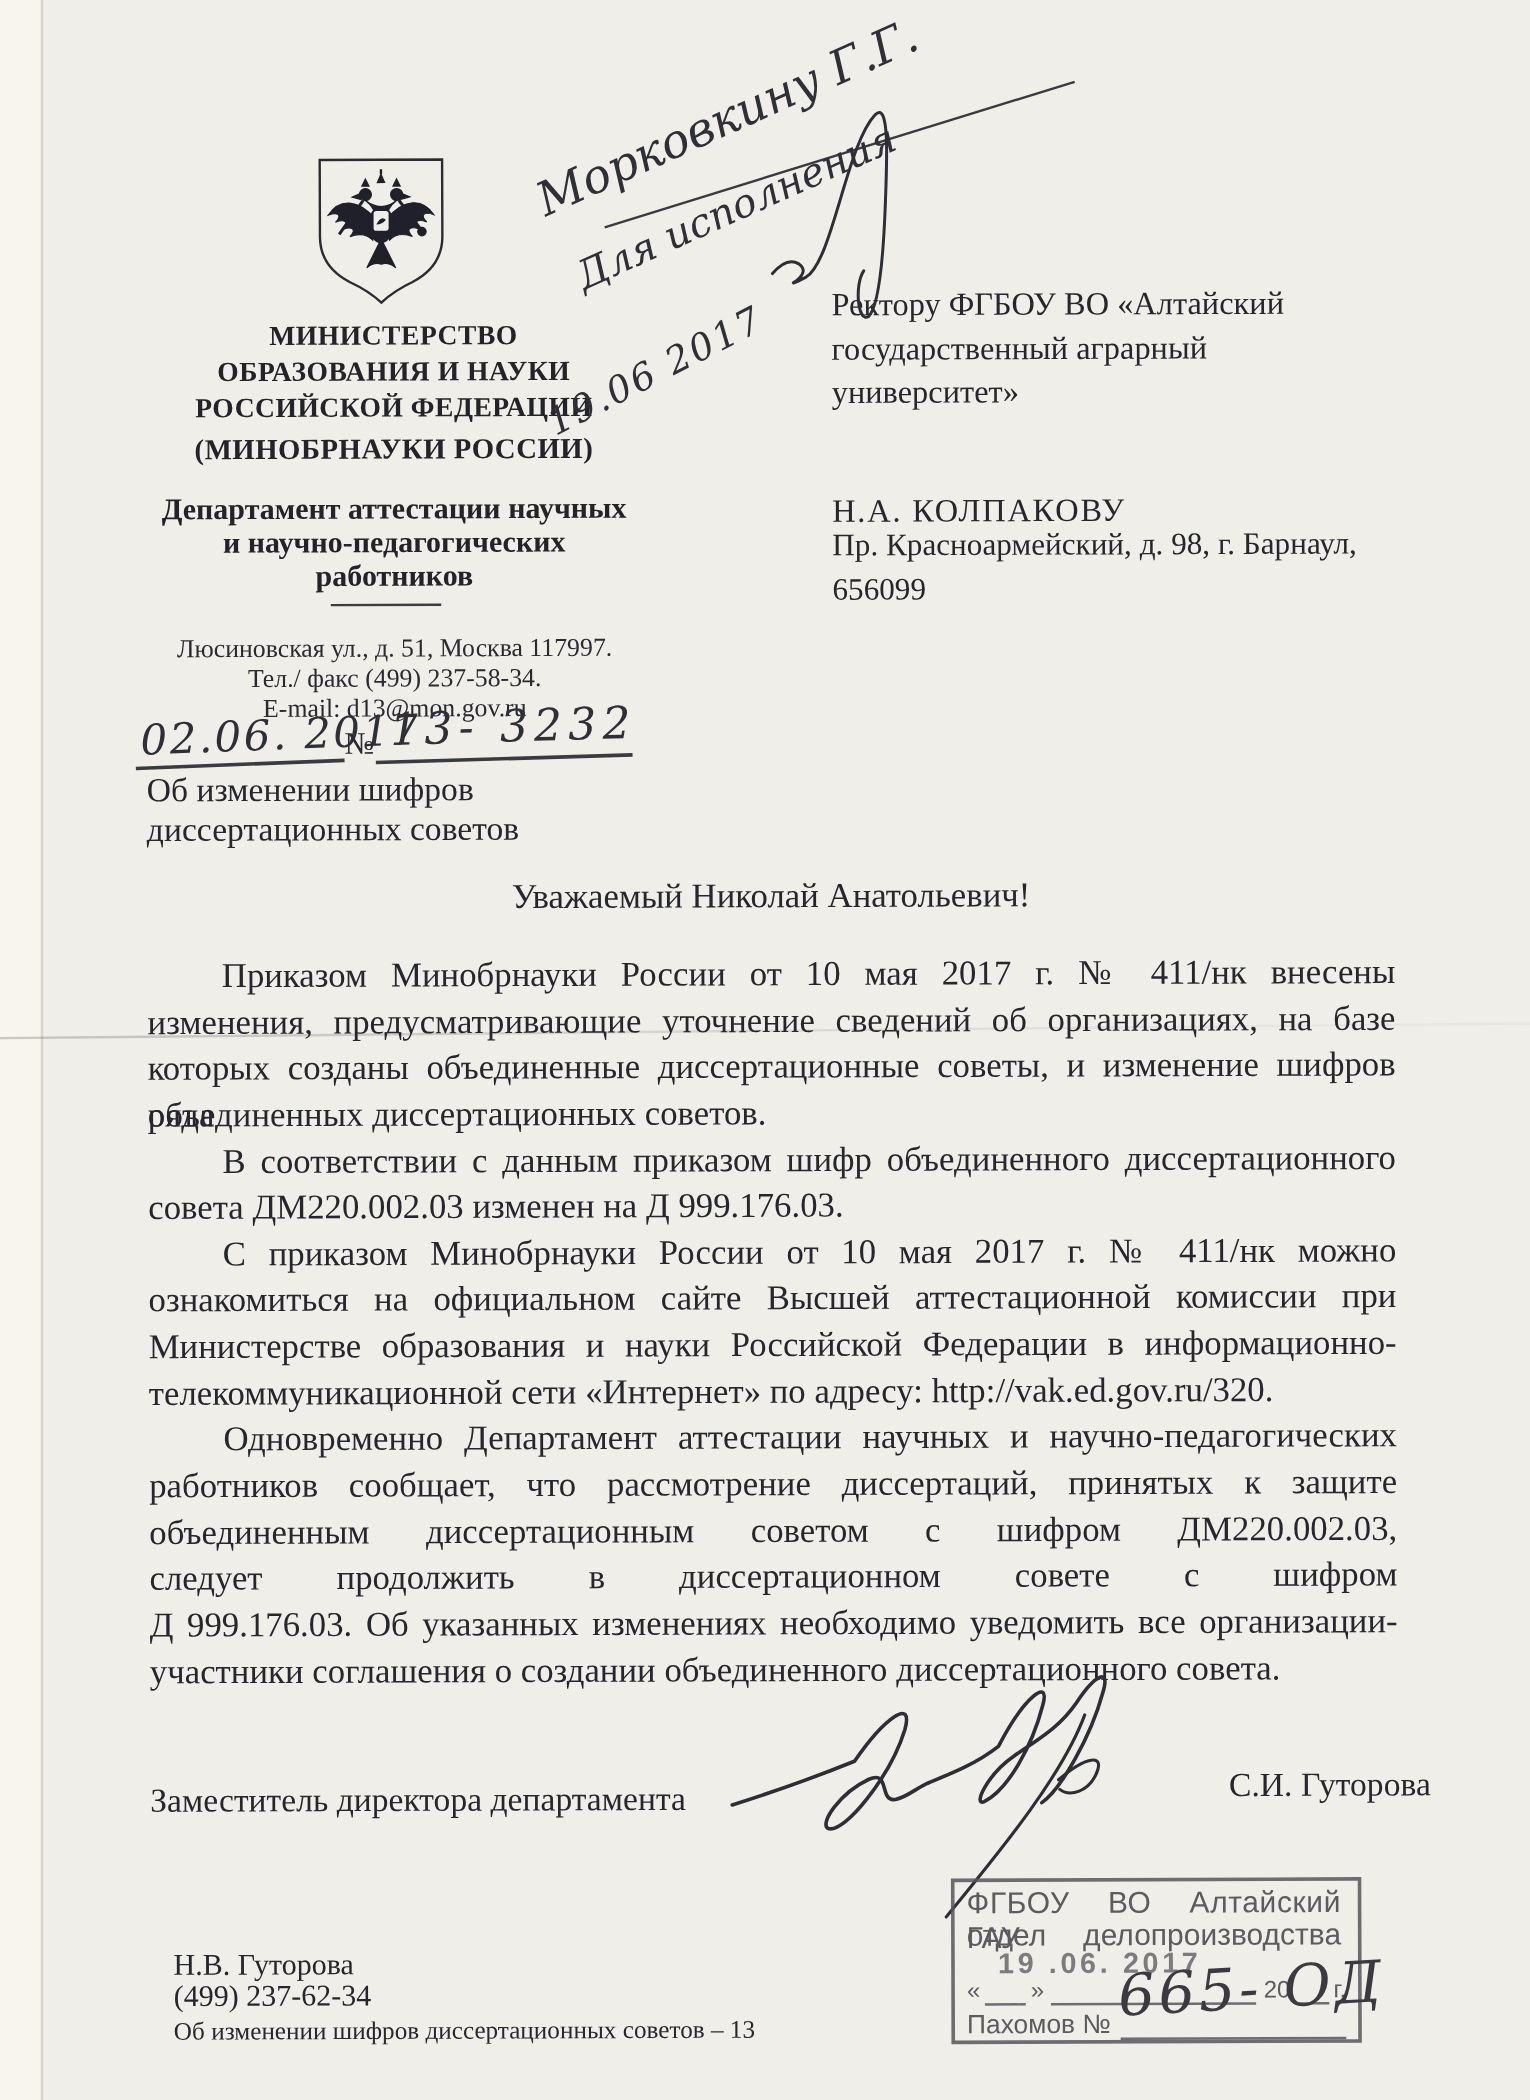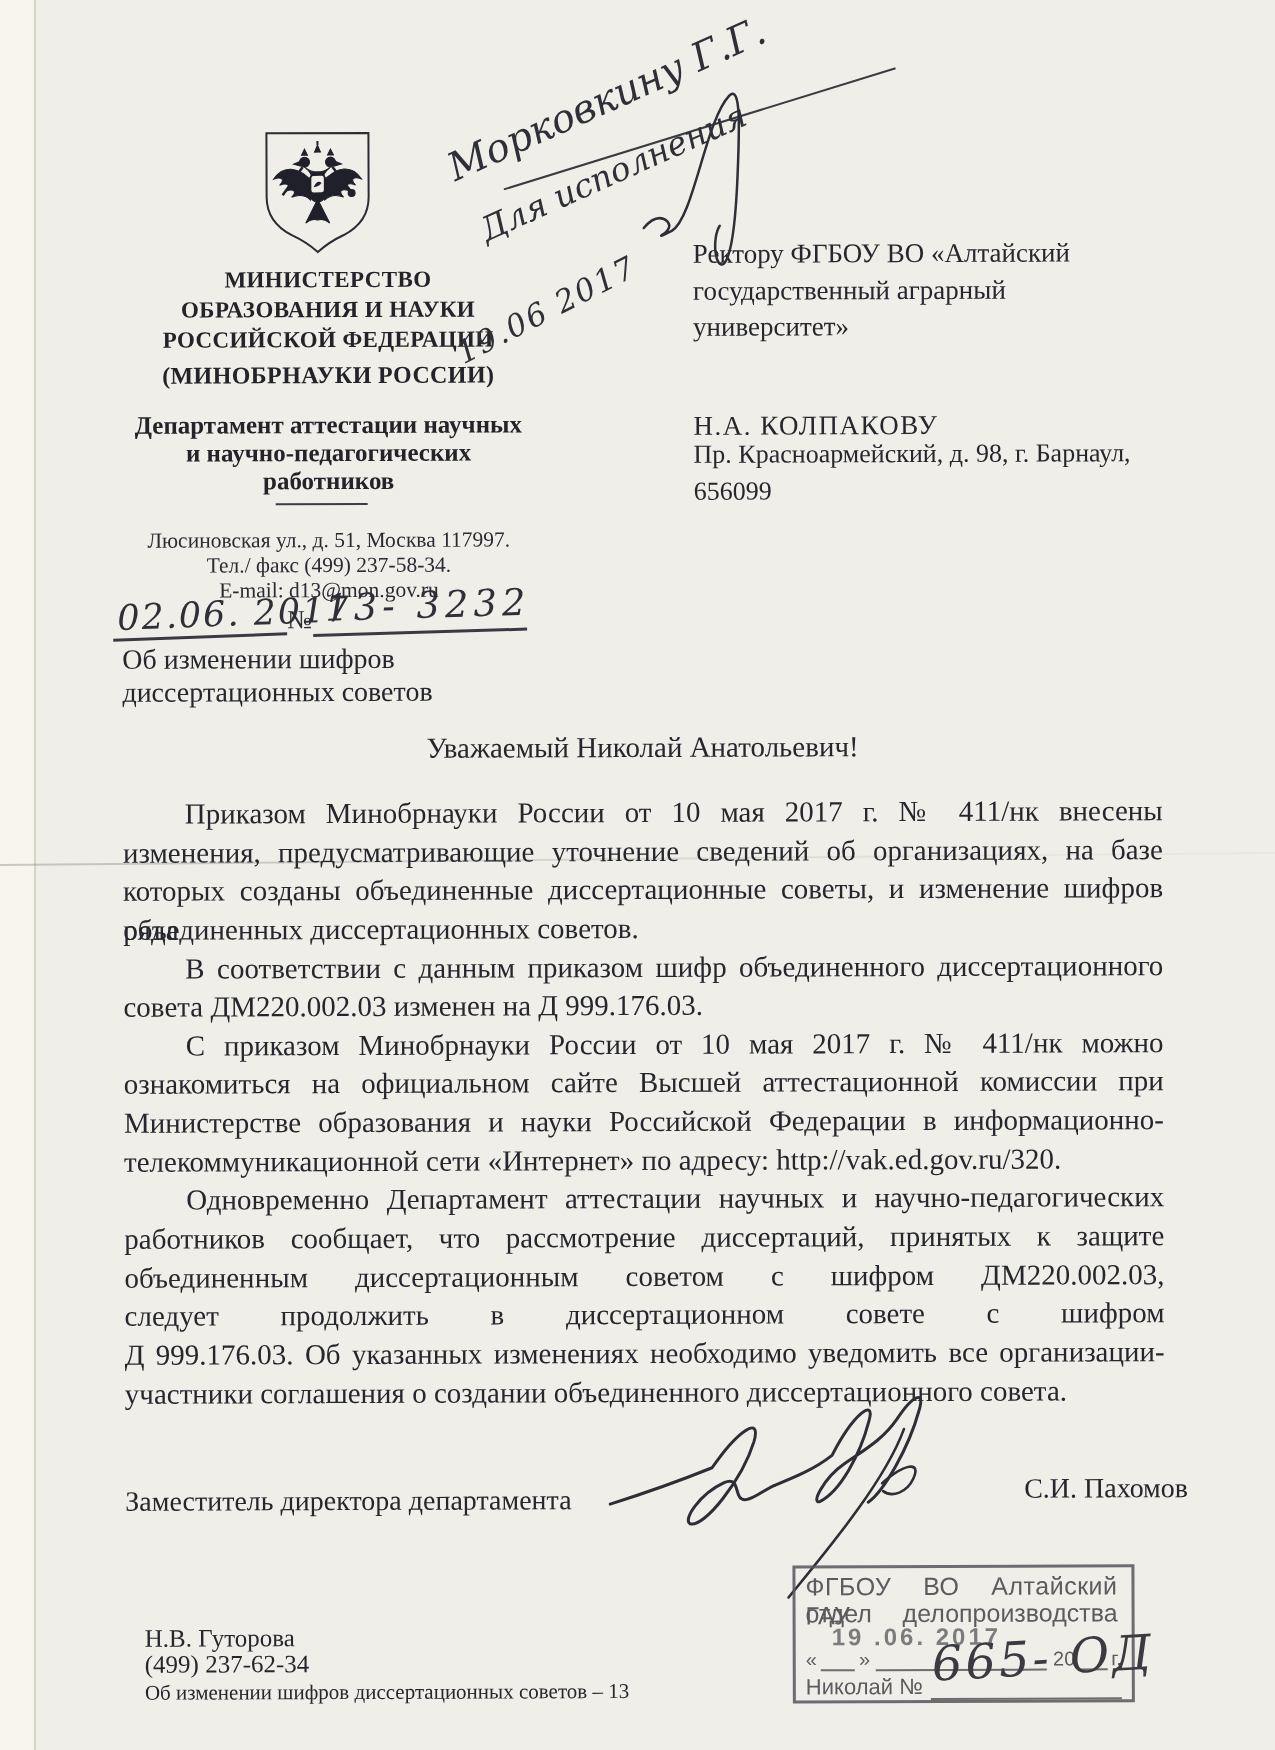--- a/index.html
+++ b/index.html
@@ -200,37 +200,37 @@
       <div class="bline">участники соглашения о создании объединенного диссертационного совета.</div>
     </div>
 
     <div class="sig-title">Заместитель директора департамента</div>
     <svg class="sig-flourish" viewBox="0 0 420 250">
       <path class="ln" stroke-width="3" d="M28 142 C60 132 95 120 130 106 C155 70 180 52 172 80 C160 118 122 166 108 162 C100 158 118 132 142 121 C160 113 150 140 164 138 C174 136 182 128 192 124"></path>
       <path class="ln" stroke-width="3" d="M192 124 C212 116 232 108 250 94 C272 52 294 36 287 60 C278 94 258 130 238 140 C228 144 241 117 263 102 C285 87 301 78 315 58 C331 34 344 28 337 50 C327 86 302 130 286 141"></path>
       <path class="ln" stroke-width="2.6" d="M322 68 C302 122 242 192 206 236"></path>
       <path class="ln" stroke-width="2.6" d="M300 122 C322 103 340 99 331 118 C325 131 310 137 301 130"></path>
     </svg>
-    <div class="sig-name">С.И. Пахомов</div>
+    <div class="sig-name">С.И. Гуторова</div>
 
     <div class="stamp">
       <div class="stamp-line1">ФГБОУ ВО Алтайский ГАУ</div>
       <div class="stamp-line2">отдел делопроизводства</div>
       <div class="stamp-date-print">19 .06. 2017</div>
       <div class="stamp-blank-row">
         <span>«</span>
         <span class="blank b1"></span>
         <span>»</span>
         <span class="blank b2"></span>
         <span>20</span>
         <span class="blank b3"></span>
         <span>г.</span>
       </div>
       <div class="stamp-in-row">
-        <span>Николай №</span>
+        <span>Пахомов №</span>
         <span class="blank"></span>
       </div>
       <div class="hand stamp-number">665- ОД</div>
     </div>
 
     <div class="footer">
       <div>Н.В. Гуторова</div>
       <div>(499) 237-62-34</div>
       <div class="doc-ref">Об изменении шифров диссертационных советов – 13</div>
     </div>

